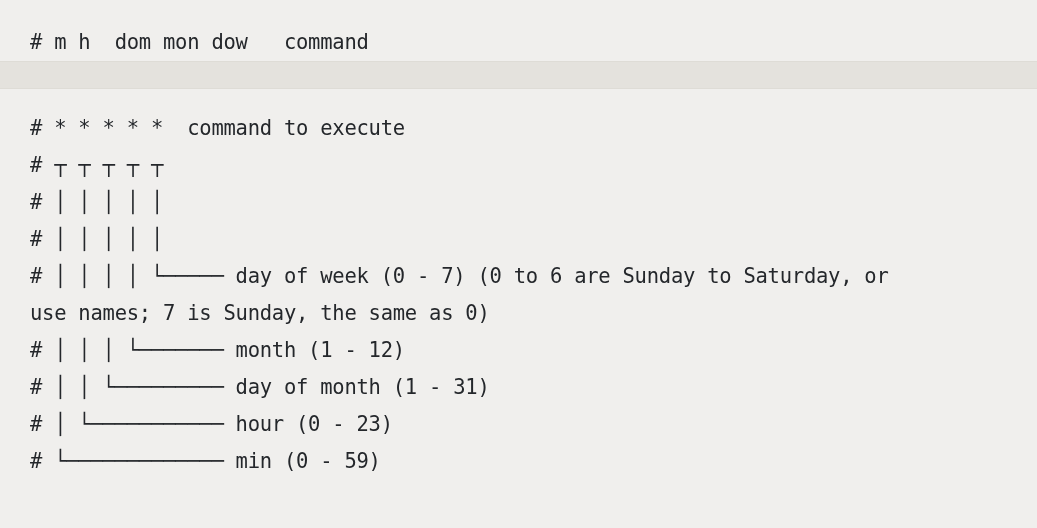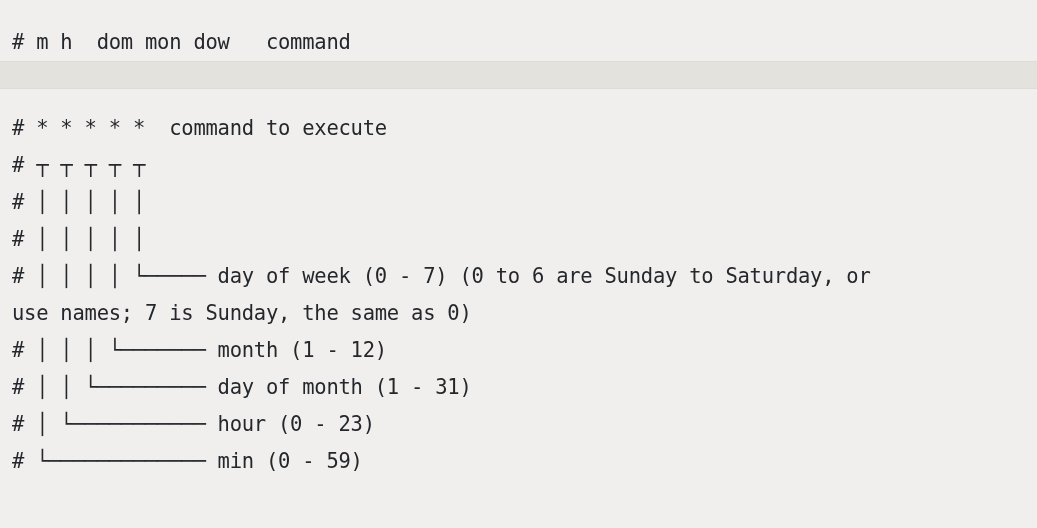--- a/index.html
+++ b/index.html
@@ -19,21 +19,21 @@
     height: 528px;
     background: #f0efed;
   }
 
   
   .code-block {
     position: absolute;
     left: 0;
     width: 906px;
     box-sizing: border-box;
-    padding-left: 12px;
+    padding-left: 30px;
     padding-right: 8px;
     font-family: "DejaVu Sans Mono", "Liberation Mono", monospace;
     font-size: 20.5px;
     line-height: 37px;
     letter-spacing: -0.25px;
     color: #24272b;
     white-space: pre-wrap;
     word-break: normal;
     overflow-wrap: break-word;
   }

